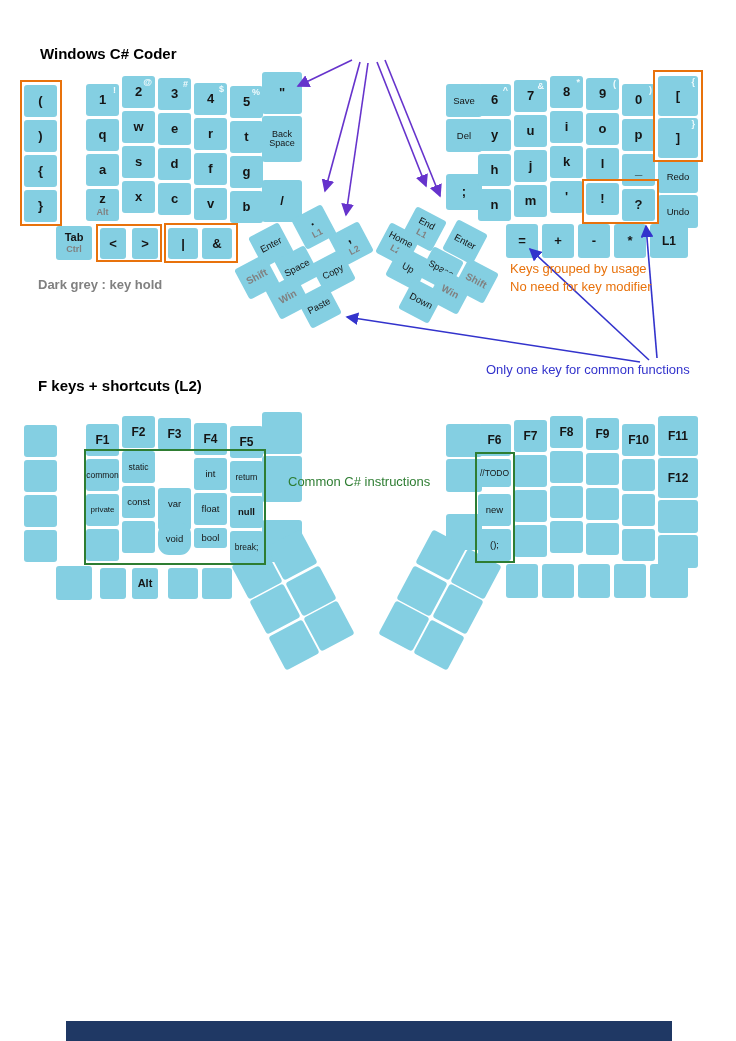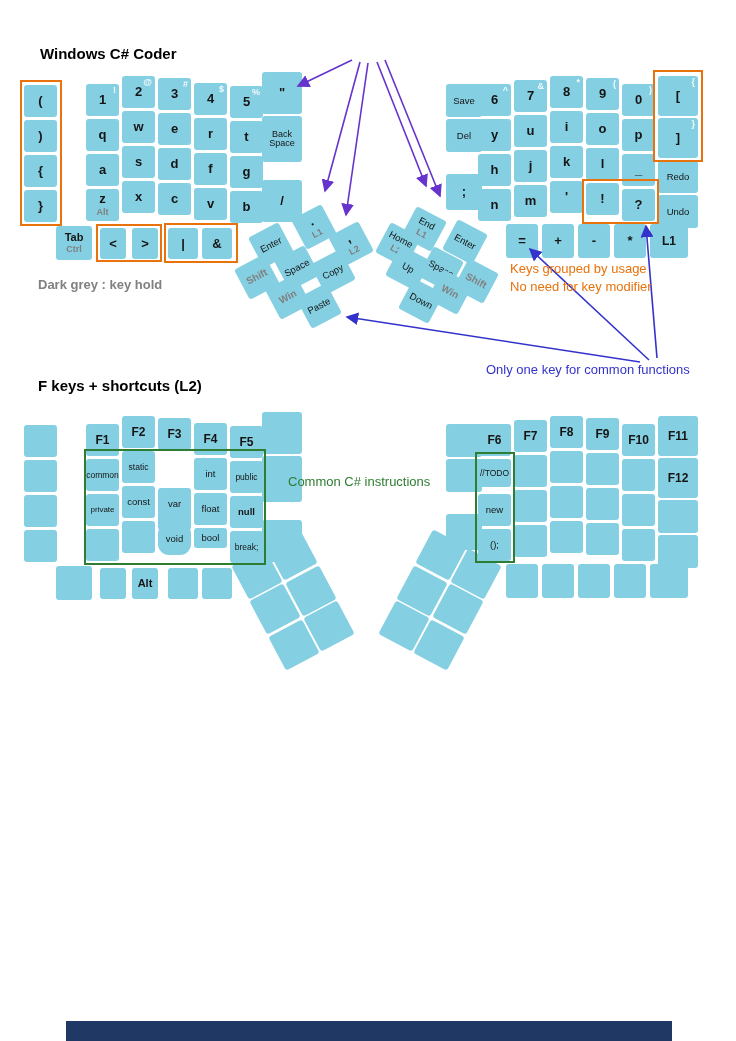--- a/index.html
+++ b/index.html
@@ -342,21 +342,21 @@
       <div class="key" style="width: 33px; height: 32px; left: 194px; top: 493px;">
         <span class="main" style="font-size: 9.5px; font-weight: 400;">float</span>
       </div>
       <div class="key" style="width: 33px; height: 20px; left: 194px; top: 528px;">
         <span class="main" style="font-size: 9.5px; font-weight: 400;">bool</span>
       </div>
       <div class="key" style="width: 33px; height: 32px; left: 230px; top: 426px;">
         <span class="main" style="font-size: 12px; font-weight: 700;">F5</span>
       </div>
       <div class="key" style="width: 33px; height: 32px; left: 230px; top: 461px;">
-        <span class="main" style="font-size: 8.5px; font-weight: 400;">public</span>
+        <span class="main" style="font-size: 8.5px; font-weight: 400;">return</span>
       </div>
       <div class="key" style="width: 33px; height: 32px; left: 230px; top: 496px;">
         <span class="main" style="font-size: 9.5px; font-weight: 700;">null</span>
       </div>
       <div class="key" style="width: 33px; height: 32px; left: 230px; top: 531px;">
         <span class="main" style="font-size: 8.5px; font-weight: 400;">break;</span>
       </div>
       <div class="key" style="width: 40px; height: 42px; left: 262px; top: 412px;"></div>
       <div class="key" style="width: 40px; height: 46px; left: 262px; top: 456px;"></div>
       <div class="key" style="width: 40px; height: 42px; left: 262px; top: 520px;"></div>

